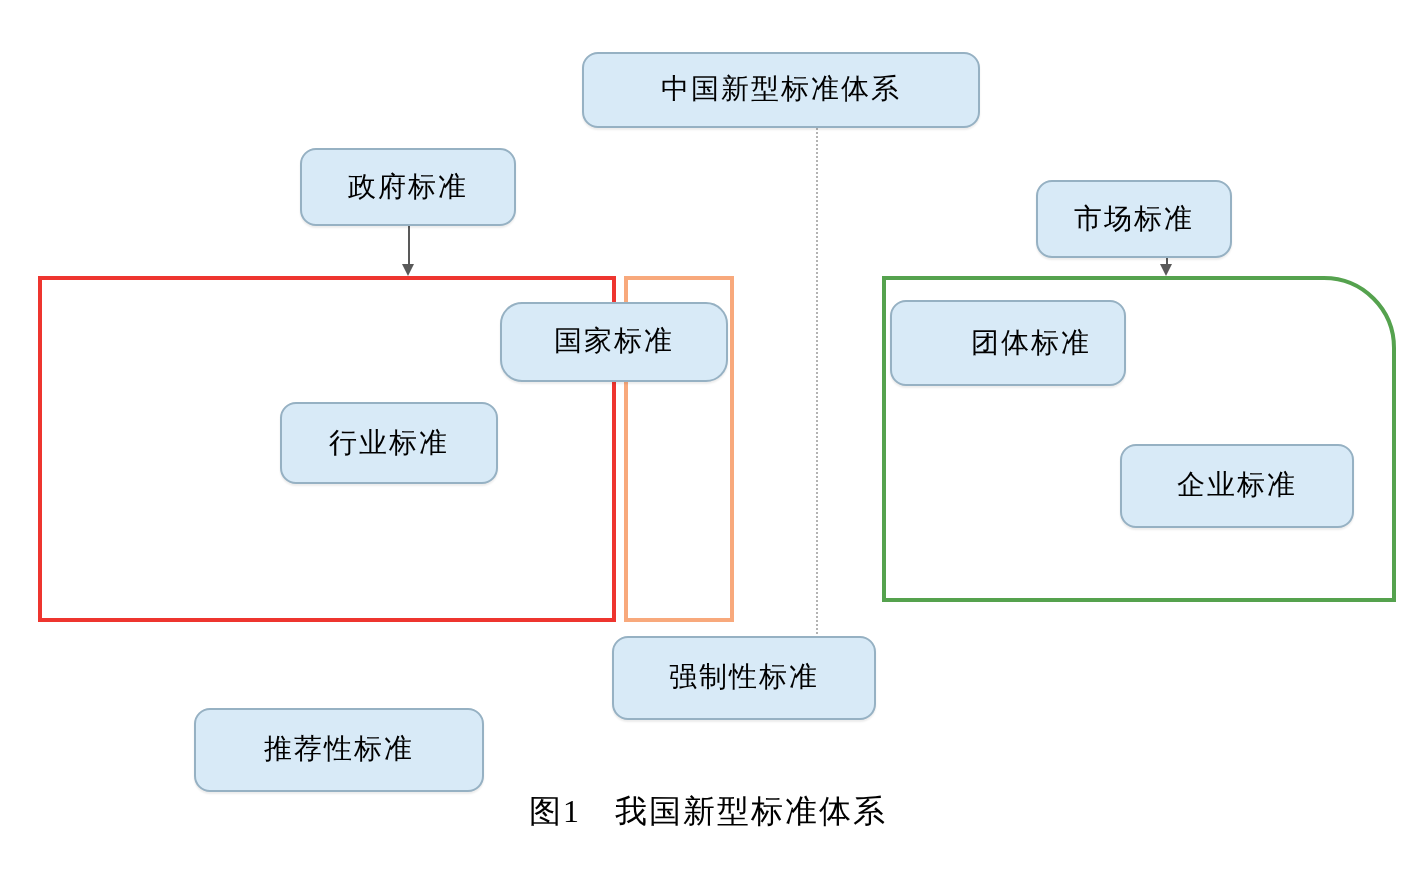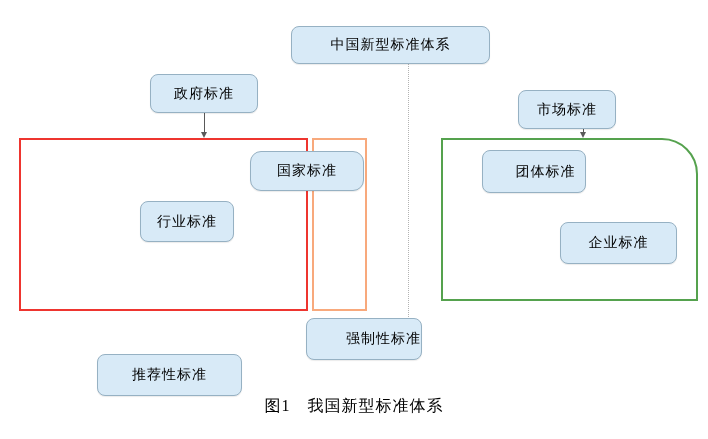--- a/index.html
+++ b/index.html
@@ -72,25 +72,25 @@
     z-index: 2;
     font-size: 14px;
     color: #000000;
     letter-spacing: 1px;
     box-shadow: 0 1px 1px rgba(0,0,0,0.08);
   }
   .node-root        { left: 291px; top: 26px;  width: 199px; height: 38px; }
   .node-government  { left: 150px; top: 74px;  width: 108px; height: 39px; }
   .node-market      { left: 518px; top: 74px;  width: 98px; height: 39px; margin-top: 16px; }
   .node-national    { left: 250px; top: 151px; width: 114px; height: 40px; border-radius: 11px; }
-  .node-industry    { left: 140px; top: 201px; width: 94px; height: 41px; }
+  .node-industry    { left: 140px; top: 201px; width: 109px; height: 41px; }
   .node-local       { left: 25px;  top: 257px; width: 118px; height: 41px; }
   .node-recommended { left: 97px;  top: 318px; width: 145px; height: 42px; margin-top: 36px; }
-  .node-mandatory   { left: 306px; top: 318px; width: 116px; height: 42px; justify-content: flex-end; }
-  .node-group       { left: 482px; top: 150px; width: 104px; height: 43px; padding-left: 23px; }
+  .node-mandatory   { left: 306px; top: 318px; width: 132px; height: 42px; }
+  .node-group       { left: 445px; top: 150px; width: 118px; height: 43px; padding-left: 23px; }
   .node-enterprise  { left: 560px; top: 222px; width: 117px; height: 42px; text-align: right; }
   
   .caption {
     position: absolute;
     left: 0; top: 396px;
     width: 708px;
     text-align: center;
     font-family: "Liberation Serif", "DejaVu Serif", serif;
     font-size: 16px;
     color: #000000;

